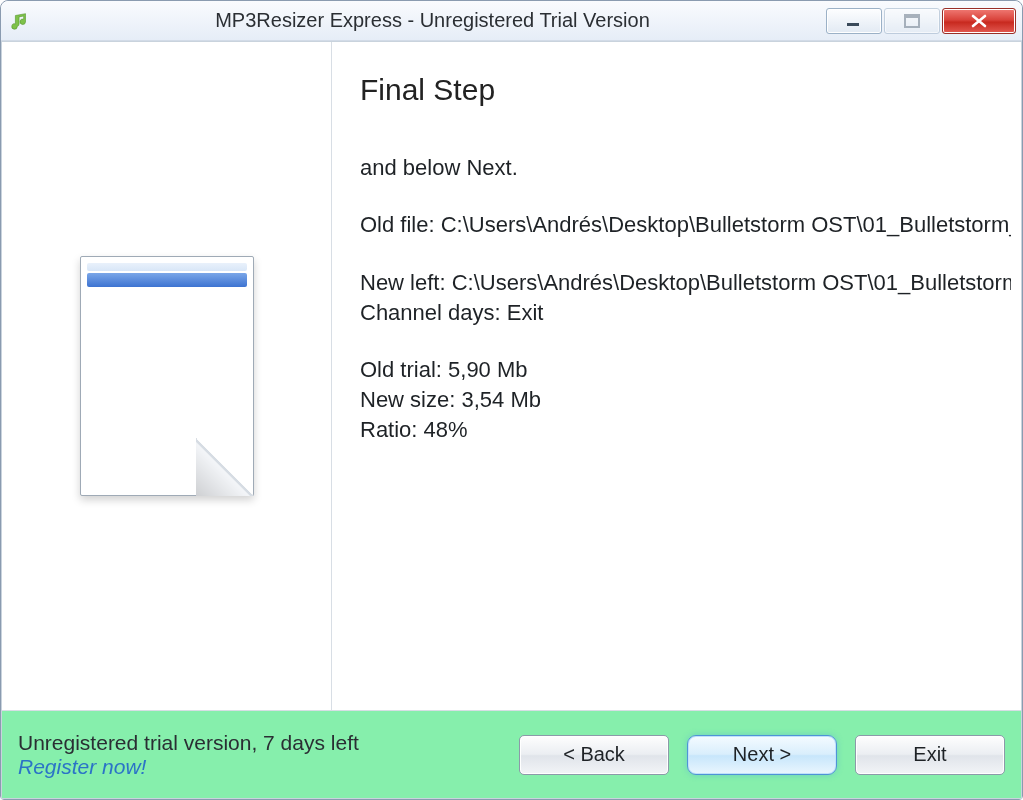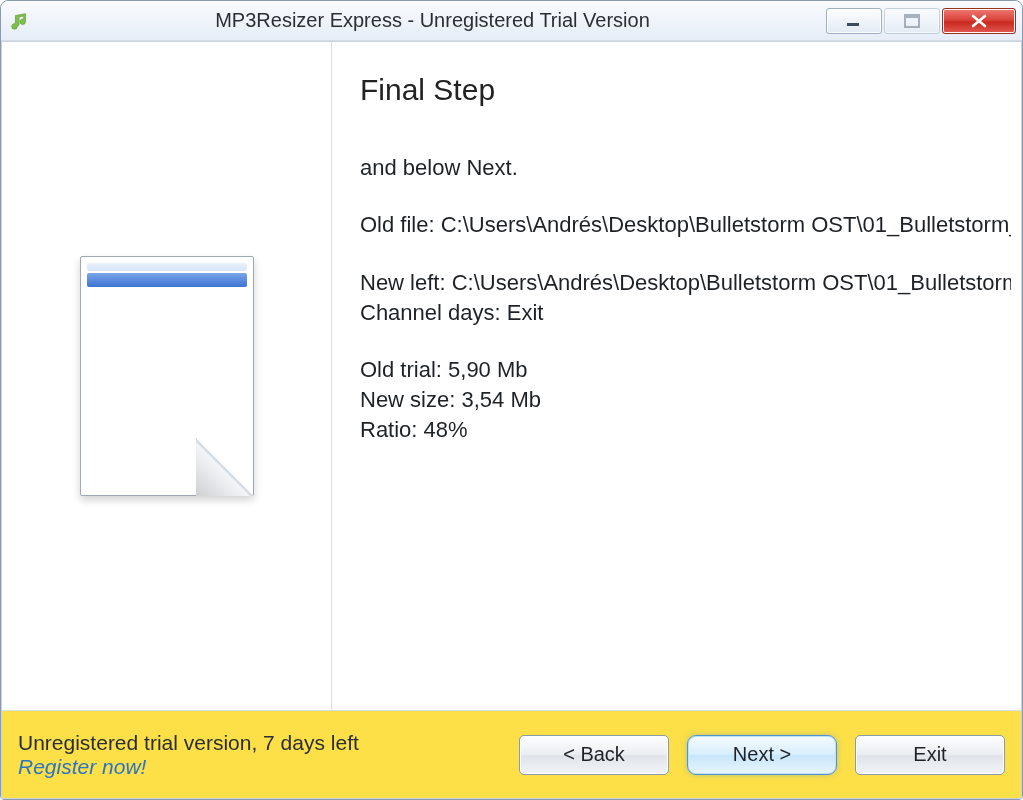--- a/index.html
+++ b/index.html
@@ -143,21 +143,21 @@
 
   .kv .label::after { content: ": "; }
 
   
   .footer {
     height: 88px;
     border-top: 1px solid #d8dee5;
     display: flex;
     align-items: center;
     padding: 0 16px;
-    background: #fde047;
+    background: #86efac;
     gap: 38px;
   }
   .trial {
     flex: 1;
     font-size: 21px;
     color: #2a2e33;
   }
   .trial a {
     color: #2b73c7;
     text-decoration: none;

